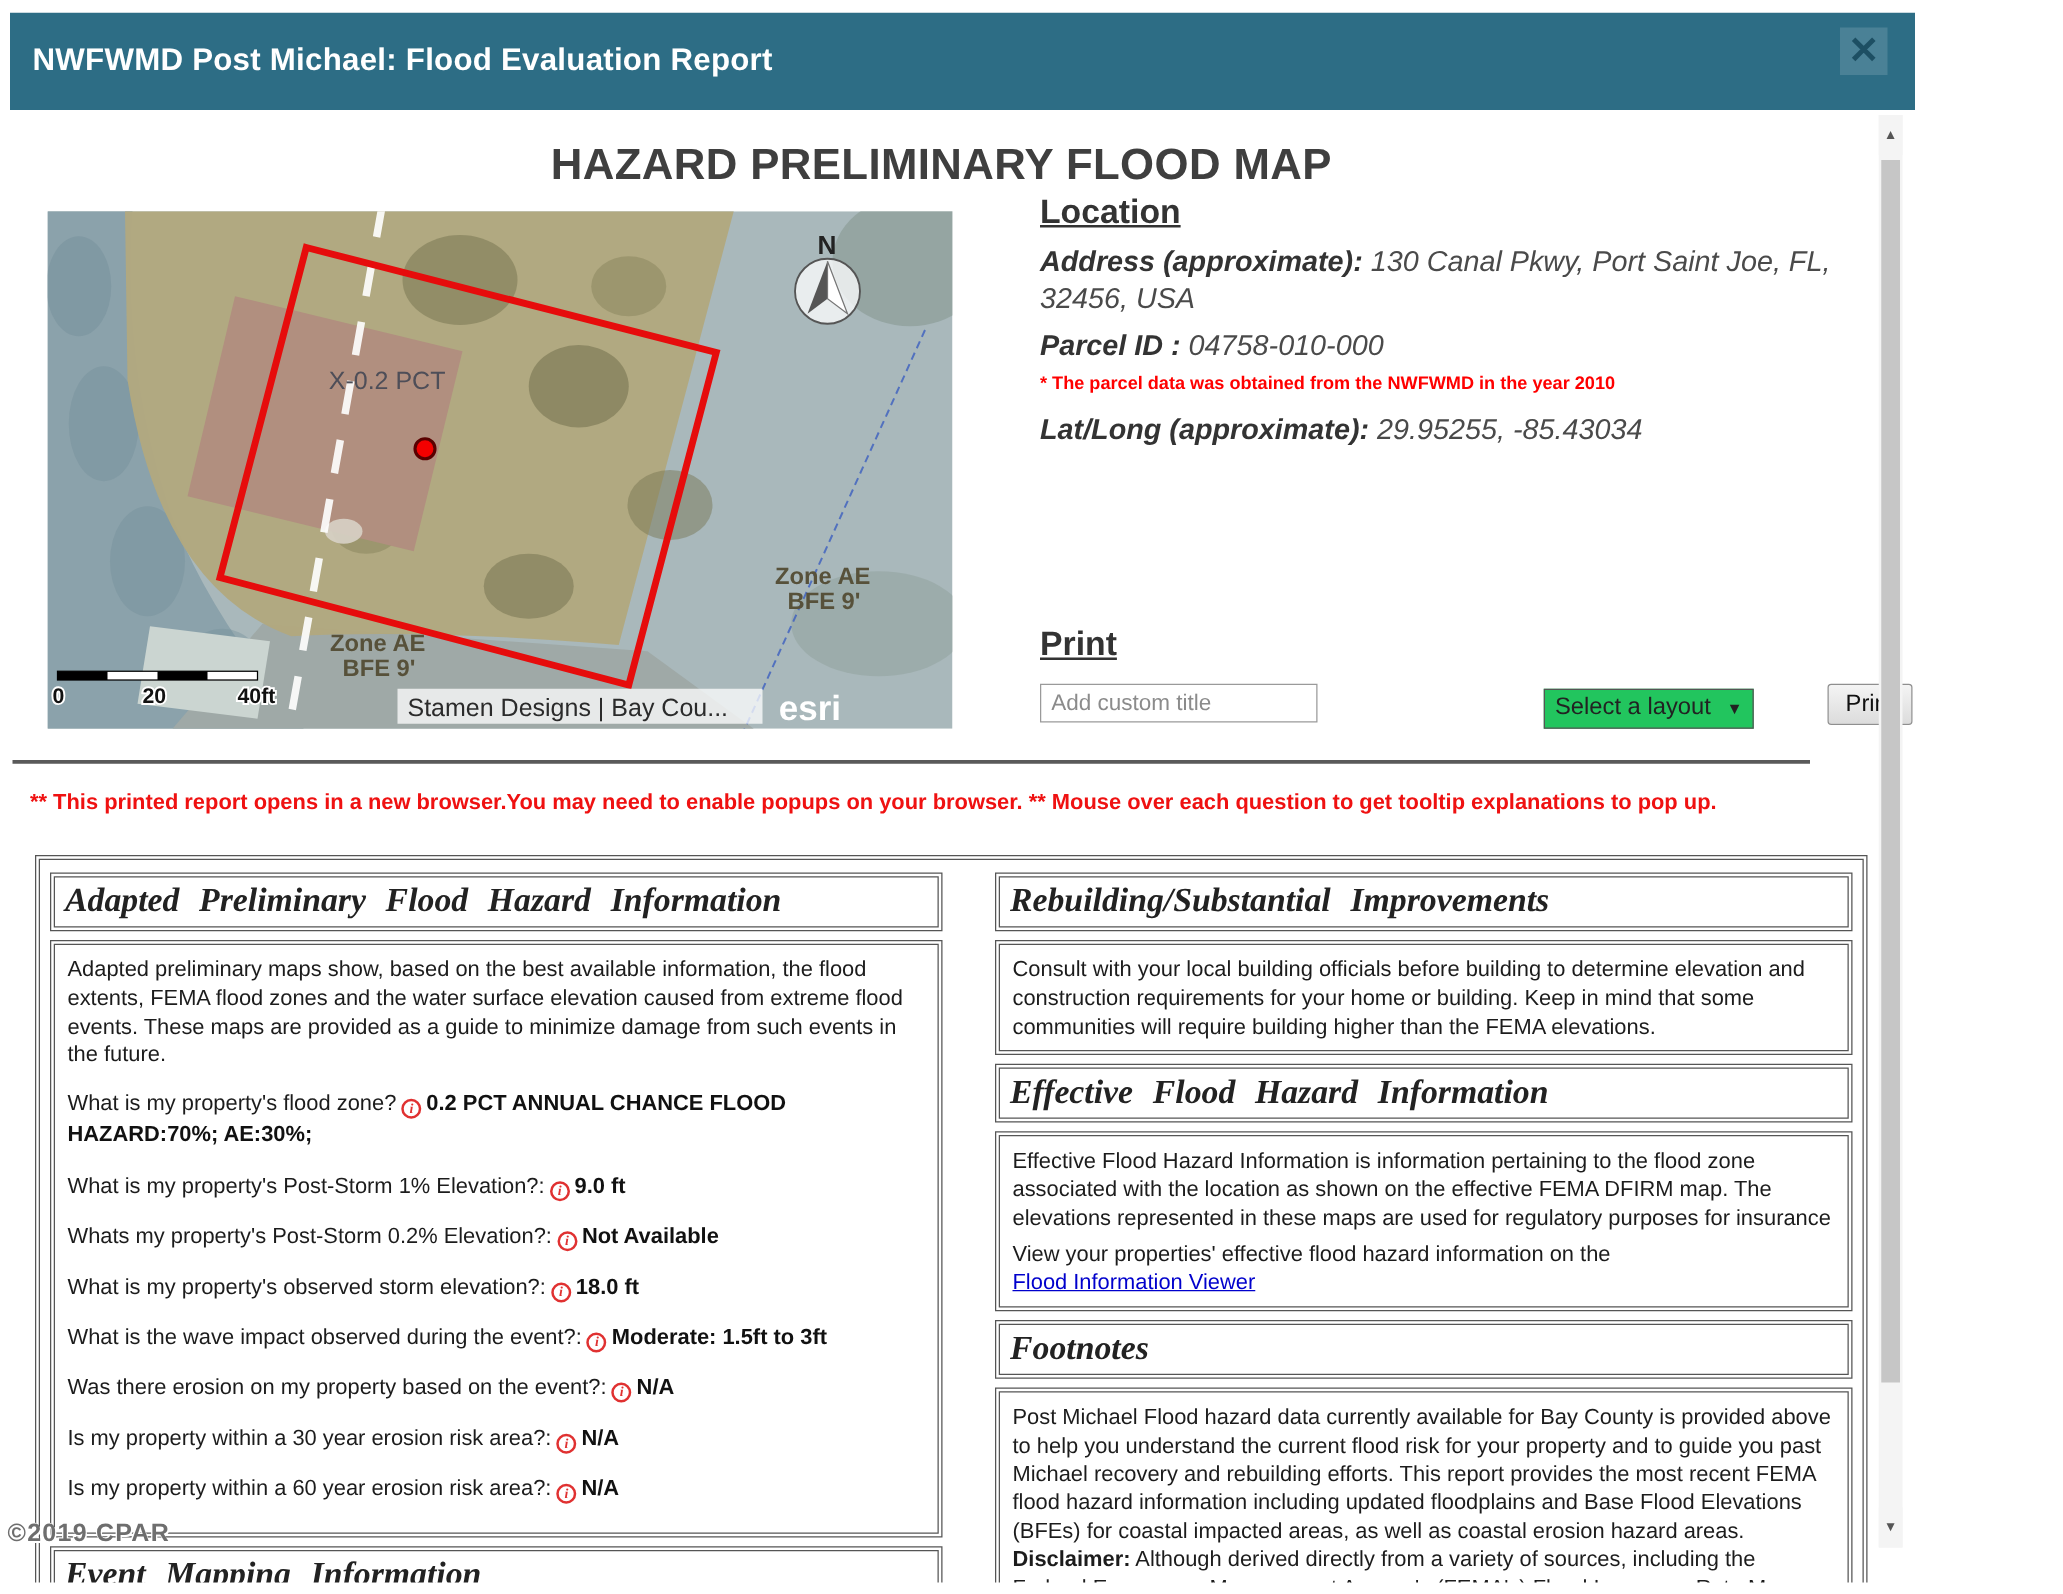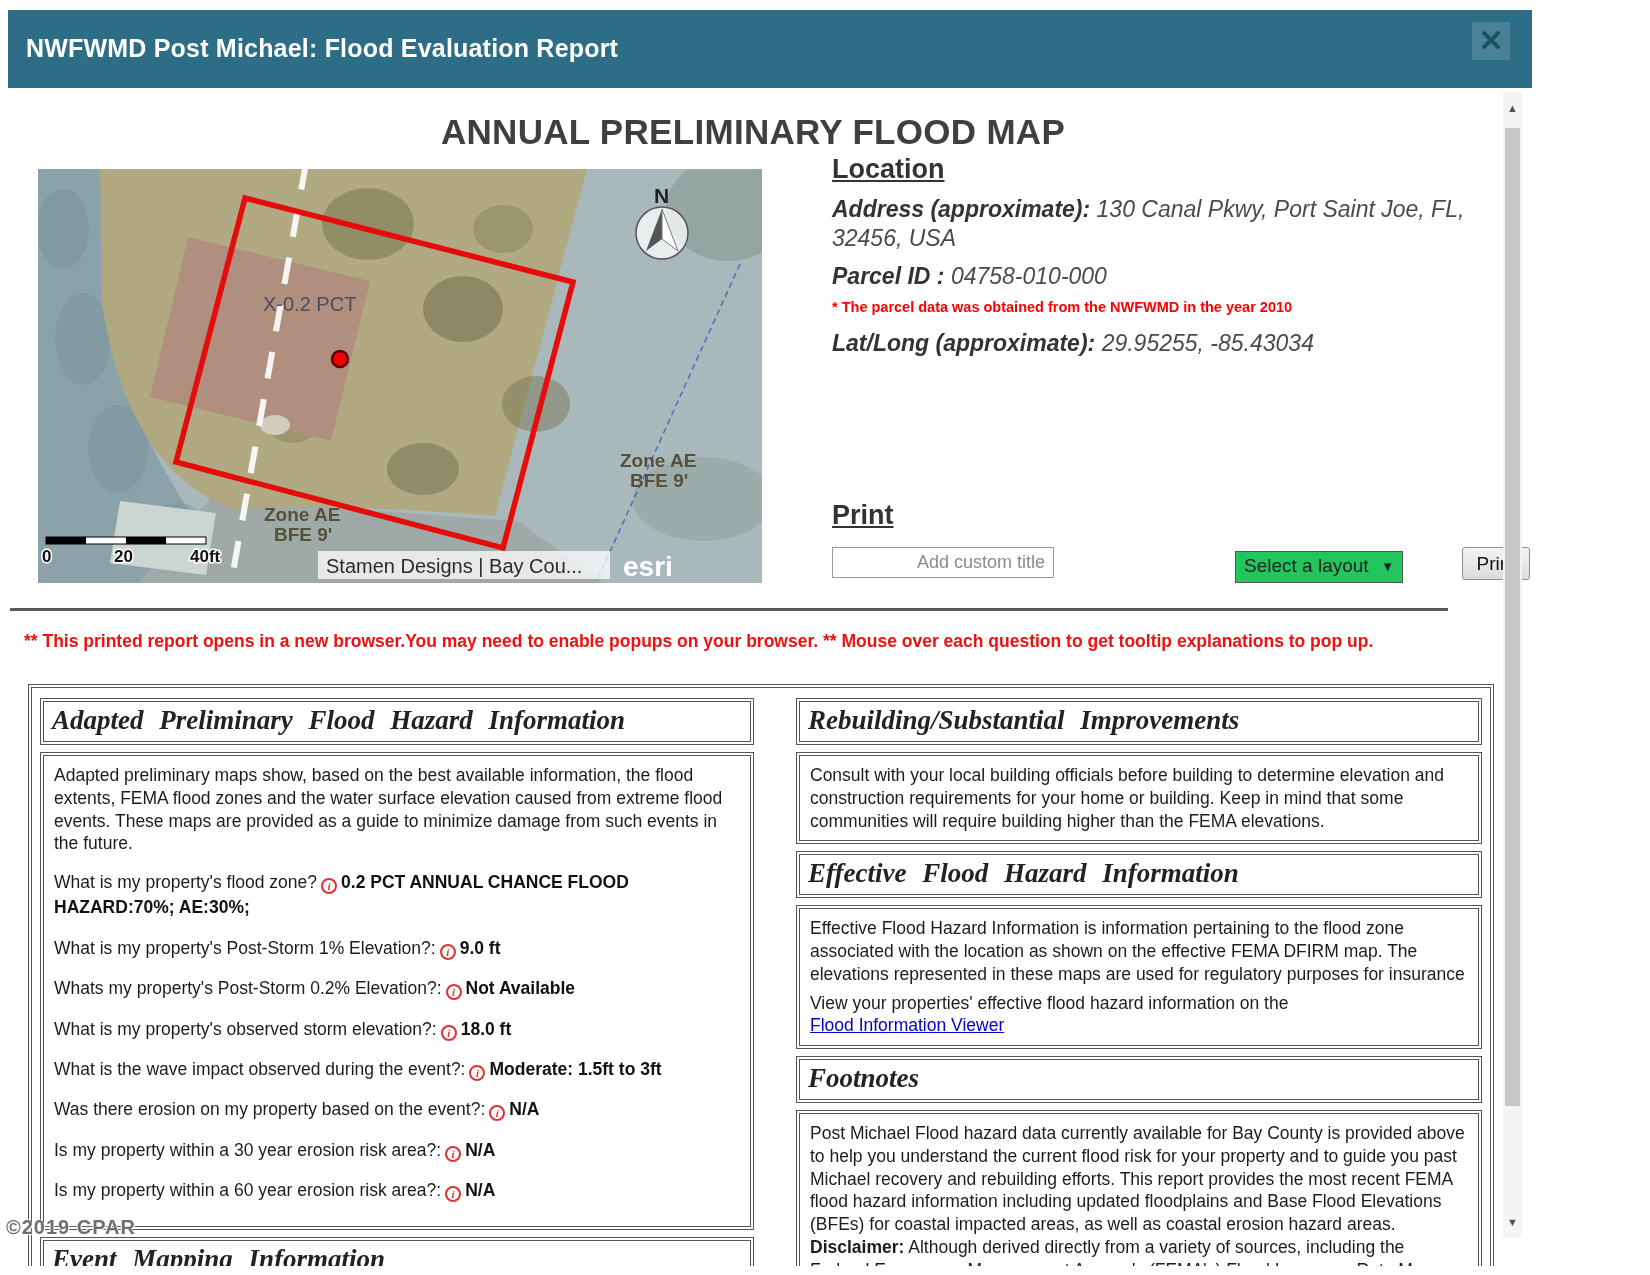--- a/index.html
+++ b/index.html
@@ -37,21 +37,21 @@
   .right-panel { position:absolute; left:824px; top:2px; width:676px; }
   .sec-heading { font-size:27px; font-weight:bold; color:#333;
                  text-decoration:underline; margin-bottom:10px; }
   .loc-line { font-size:23px; color:#4a4a4a; line-height:1.28; margin-bottom:8px;font-style:italic; }
   .loc-line b { color:#333; }
   .parcel-note { color:#f00; font-size:14.5px; font-weight:bold; margin:2px 0 14px 0; }
   .print-block { position:absolute; left:824px; top:348px; width:700px; }
   .print-row { position:relative; height:36px; margin-top:16px; }
   .custom-title-input { position:absolute; left:0; top:0; width:222px; height:31px;
                         border:1px solid #9a9a9a; font-size:18px; padding:0 8px;
-                        color:#333; font-family:"Liberation Sans", sans-serif;text-align:right; }
+                        color:#333; font-family:"Liberation Sans", sans-serif; }
   .custom-title-input::placeholder { color:#8b8b8b; }
   .layout-select { position:absolute; left:378px; top:4px; width:168px; height:32px;
                    border:1.5px solid #555; background:#22c55e; font-size:19px; color:#222;
                    padding:3px 8px; cursor:pointer;margin-left:25px; }
   .layout-select .caret { float:right; font-size:13px; margin-top:4px; color:#222; }
   .print-btn { position:absolute; left:630px; top:0; width:68px; height:33px;
                background:linear-gradient(#f4f4f4,#dcdcdc); border:1px solid #8f8f8f;
                border-radius:3px; font-size:19px; color:#111; text-align:center;
                line-height:31px; cursor:pointer; }
 
@@ -86,21 +86,21 @@
 <body>
 
 <div class="stage">
   <div class="dialog">
 
     <div class="titlebar">
       <span class="title">NWFWMD Post Michael: Flood Evaluation Report</span>
       <div class="close-btn">✕</div>
     </div>
 
-    <h1 class="page-title">ANNUAL PRELIMINARY FLOOD MAP</h1>
+    <h1 class="page-title">HAZARD PRELIMINARY FLOOD MAP</h1>
 
     <div class="top-section">
 
       <div class="map-wrap">
         <svg width="724" height="414" viewBox="0 0 724 414">
 
           <rect x="0" y="0" width="724" height="414" fill="#a9b8bb"></rect>
           <ellipse cx="690" cy="40" rx="62" ry="52" fill="#7d8f84" opacity=".45"></ellipse>
           <ellipse cx="665" cy="330" rx="70" ry="42" fill="#8a9a94" opacity=".4"></ellipse>
 

